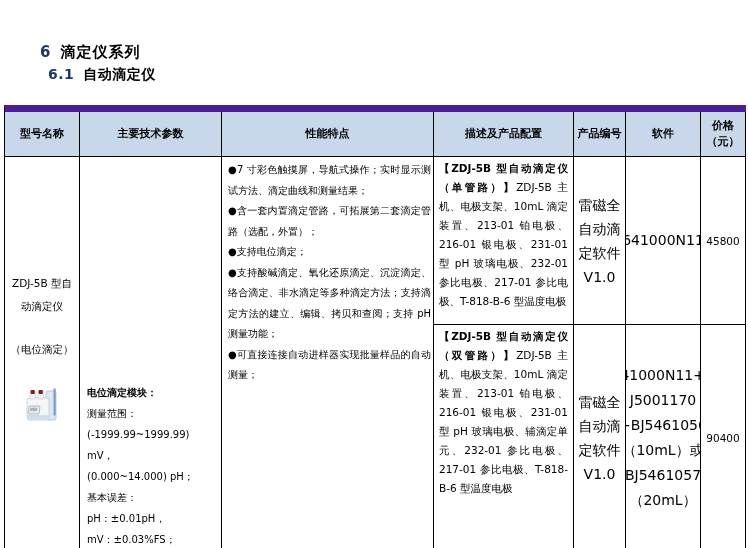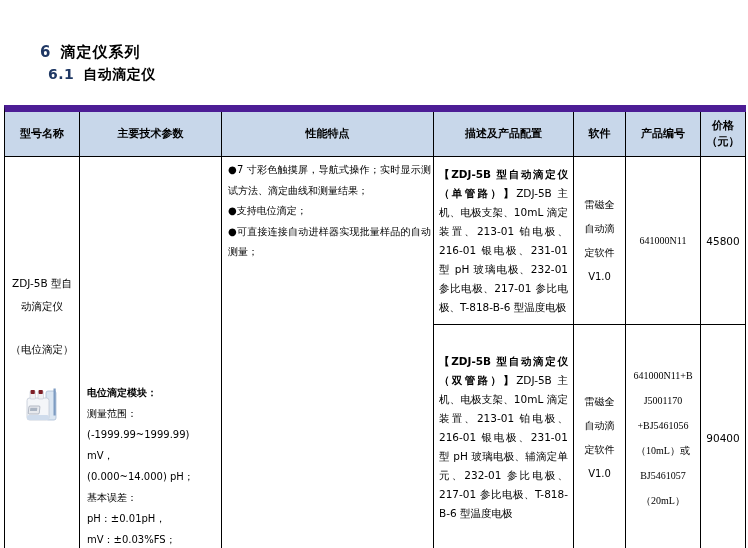--- a/index.html
+++ b/index.html
@@ -37,52 +37,52 @@
     display:flex; flex-direction:column; justify-content:flex-end;
     padding:0 7px; font-size:10px; line-height:21px;
   }
   .params-title { font-weight:bold; }
   .params-lines { white-space:pre-line; }
 
   .features-cell { padding:3px 2px 0 6px; font-size:10px; line-height:20.5px; text-align:justify; }
   .feature-item { text-align:justify; }
 
   .config-cell {
-    display:flex; flex-direction:column; justify-content:center;
+    display:flex; flex-direction:column; justify-content:flex-start;
     padding:2px 5px; font-size:10.5px; line-height:19px; text-align:justify;
   }
   .config-title { font-weight:bold; }
   .config-body { display:inline; }
 
   .center-cell {
     display:flex; align-items:center; justify-content:center;
-    text-align:center; font-size:10px; white-space:pre-line;
+    text-align:center; font-size:14px; white-space:pre-line;
   }
   .software-cell { line-height:24px; }
-  .pn-cell { line-height:25px; padding:0 2px;font-family:Liberation Serif, serif; }
+  .pn-cell { line-height:25px; padding:0 2px; }
   .price-cell { font-size:10.5px; }
 </style>
 </head>
 <body>
 
 <div class="h1">
   <span class="hnum">6</span><span>滴定仪系列</span>
 </div>
 <div class="h2">
   <span class="hnum">6.1</span><span>自动滴定仪</span>
 </div>
 
 <div class="tbl">
 
   <div class="cell th">型号名称</div>
   <div class="cell th">主要技术参数</div>
   <div class="cell th">性能特点</div>
   <div class="cell th">描述及产品配置</div>
+  <div class="cell th">产品编号</div>
   <div class="cell th">软件</div>
-  <div class="cell th">产品编号</div>
   <div class="cell th">价格
 （元）</div>
 
   <div class="cell span2 model-cell">
     <div>ZDJ-5B 型自动滴定仪</div>
     <div>（电位滴定）</div>
     <div class="model-img">
       <svg width="34" height="40" viewBox="0 0 34 40">
         <rect x="21" y="4" width="10" height="29" rx="2" fill="#dbe6f2" stroke="#a9bcd4" stroke-width="0.8"></rect>
         <rect x="28.5" y="1.5" width="2.2" height="27" fill="#7e9cc2"></rect>
@@ -103,21 +103,23 @@
     <div class="params-lines">测量范围：
 (-1999.99~1999.99) mV，
 (0.000~14.000) pH；
 基本误差：
 pH：±0.01pH，
 mV：±0.03%FS；</div>
   </div>
 
   <div class="cell span2 features-cell">
     <div class="feature-item">●7 寸彩色触摸屏，导航式操作；实时显示测试方法、滴定曲线和测量结果；</div>
+    <div class="feature-item">●含一套内置滴定管路，可拓展第二套滴定管路（选配，外置）；</div>
     <div class="feature-item">●支持电位滴定；</div>
+    <div class="feature-item">●支持酸碱滴定、氧化还原滴定、沉淀滴定、络合滴定、非水滴定等多种滴定方法；支持滴定方法的建立、编辑、拷贝和查阅；支持 pH 测量功能；</div>
     <div class="feature-item">●可直接连接自动进样器实现批量样品的自动测量；</div>
   </div>
 
   <div class="cell config-cell">
     <div><span class="config-title">【ZDJ-5B 型自动滴定仪（单管路）】</span><span class="config-body">ZDJ-5B 主机、电极支架、10mL 滴定装置、213-01 铂电极、216-01 银电极、231-01 型 pH 玻璃电极、232-01 参比电极、217-01 参比电极、T-818-B-6 型温度电极</span></div>
   </div>
   <div class="cell center-cell software-cell">雷磁全
 自动滴
 定软件
 V1.0</div>

